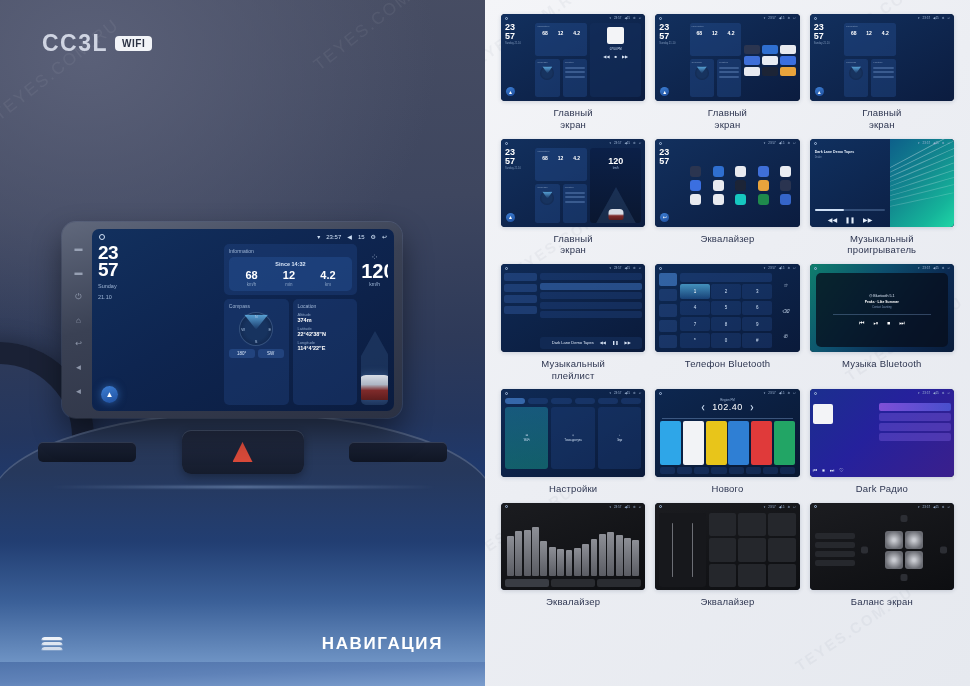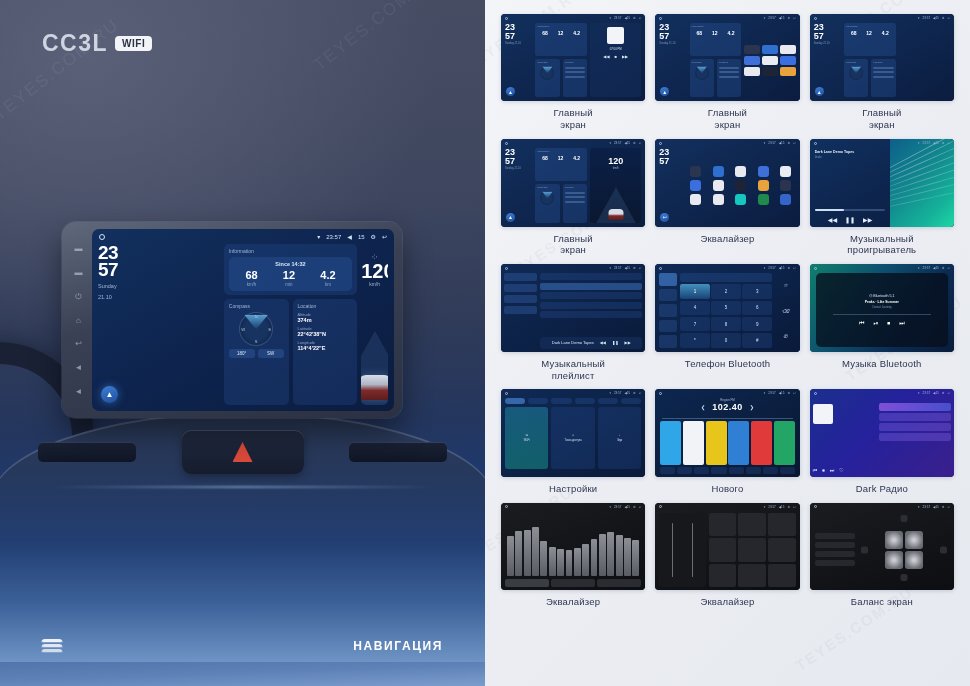--- a/index.html
+++ b/index.html
@@ -153,21 +153,21 @@
     position:absolute; left:9px; bottom:8px; width:17px; height:17px; border-radius:50%;
     background:linear-gradient(160deg,#3d7fd4,#1f4f9e); color:#fff; font-size:8px;
     display:flex; align-items:center; justify-content:center;
     box-shadow:0 0 9px rgba(70,140,230,.55);
   }
   .hero-foot { position:absolute; left:0; right:0; bottom:32px; display:flex; align-items:center; padding:0 42px; }
   .layers-icon { width:20px; height:16px; position:relative; }
   .layers-icon i { position:absolute; left:0; width:20px; height:5px; background:#eef2f8;
                    border-radius:2px; transform:perspective(22px) rotateX(52deg); }
   .layers-icon i:nth-child(1){top:0;} .layers-icon i:nth-child(2){top:5px;opacity:.9;} .layers-icon i:nth-child(3){top:10px;opacity:.8;}
-  .nav-word { margin-left:auto; color:#ffffff; font-size:12px; font-weight:bold; letter-spacing:1.6px; }
+  .nav-word { margin-left:auto; color:#ffffff; font-size:17px; font-weight:bold; letter-spacing:1.6px; }
 
   
   .grid-panel {
     width:485px; height:686px; position:relative; overflow:hidden;
     background:linear-gradient(135deg,#f4f5f8 0%,#eceef3 45%,#e6e9ef 100%);
     padding:14px 16px;
   }
   .grid-wm { position:absolute; inset:0; pointer-events:none; opacity:.075; overflow:hidden; }
   .grid-wm span { position:absolute; font-size:15px; letter-spacing:2px; color:#7d8598;
                   transform:rotate(-34deg); white-space:nowrap; font-weight:bold; }
@@ -293,21 +293,21 @@
   .st-cards { display:flex; gap:3px; height:calc(100% - 13px); }
   .st-cards > div { flex:1; border-radius:3px; background:rgba(35,75,145,.3);
                     display:flex; flex-direction:column; align-items:center; justify-content:center; gap:2px;
                     color:#cfe0f5; font-size:2.6px; }
   .st-cards > div:first-child { background:linear-gradient(180deg,rgba(30,130,160,.55),rgba(25,170,150,.45)); }
 
   
   .mini-radio { position:absolute; inset:0; padding:9px 3px 3px; display:flex; flex-direction:column;
                 background:linear-gradient(150deg,#0d2750,#091731); }
   .rd-head { display:flex; align-items:center; justify-content:center; gap:7px; color:#cfe0f5; font-size:5px; }
-  .rd-freq { color:#fff; font-size:9px; font-weight:bold; letter-spacing:.5px;text-align:center; }
+  .rd-freq { color:#fff; font-size:9px; font-weight:normal; letter-spacing:.5px;text-align:center; }
   .rd-scale { height:5px; margin:2px 4px; border-bottom:.5px solid rgba(150,185,235,.35); position:relative; }
   .rd-presets { flex:1; display:grid; grid-template-columns:repeat(6,1fr); gap:1.5px; padding:0 2px; }
   .rd-presets i { border-radius:2px; display:block; }
   .rd-bot { height:7px; display:flex; gap:2px; padding:0 2px; margin-top:2px; }
   .rd-bot i { flex:1; background:rgba(45,90,165,.26); border-radius:2px; display:block; }
 
   
   .mini-teyes { position:absolute; inset:0; padding:9px 3px 3px; display:flex; gap:3px;
                 background:linear-gradient(135deg,#1b2f8e 0%,#25219c 45%,#3a1f8c 100%); }
   .ty-l { width:46%; display:flex; flex-direction:column; gap:2px; }

